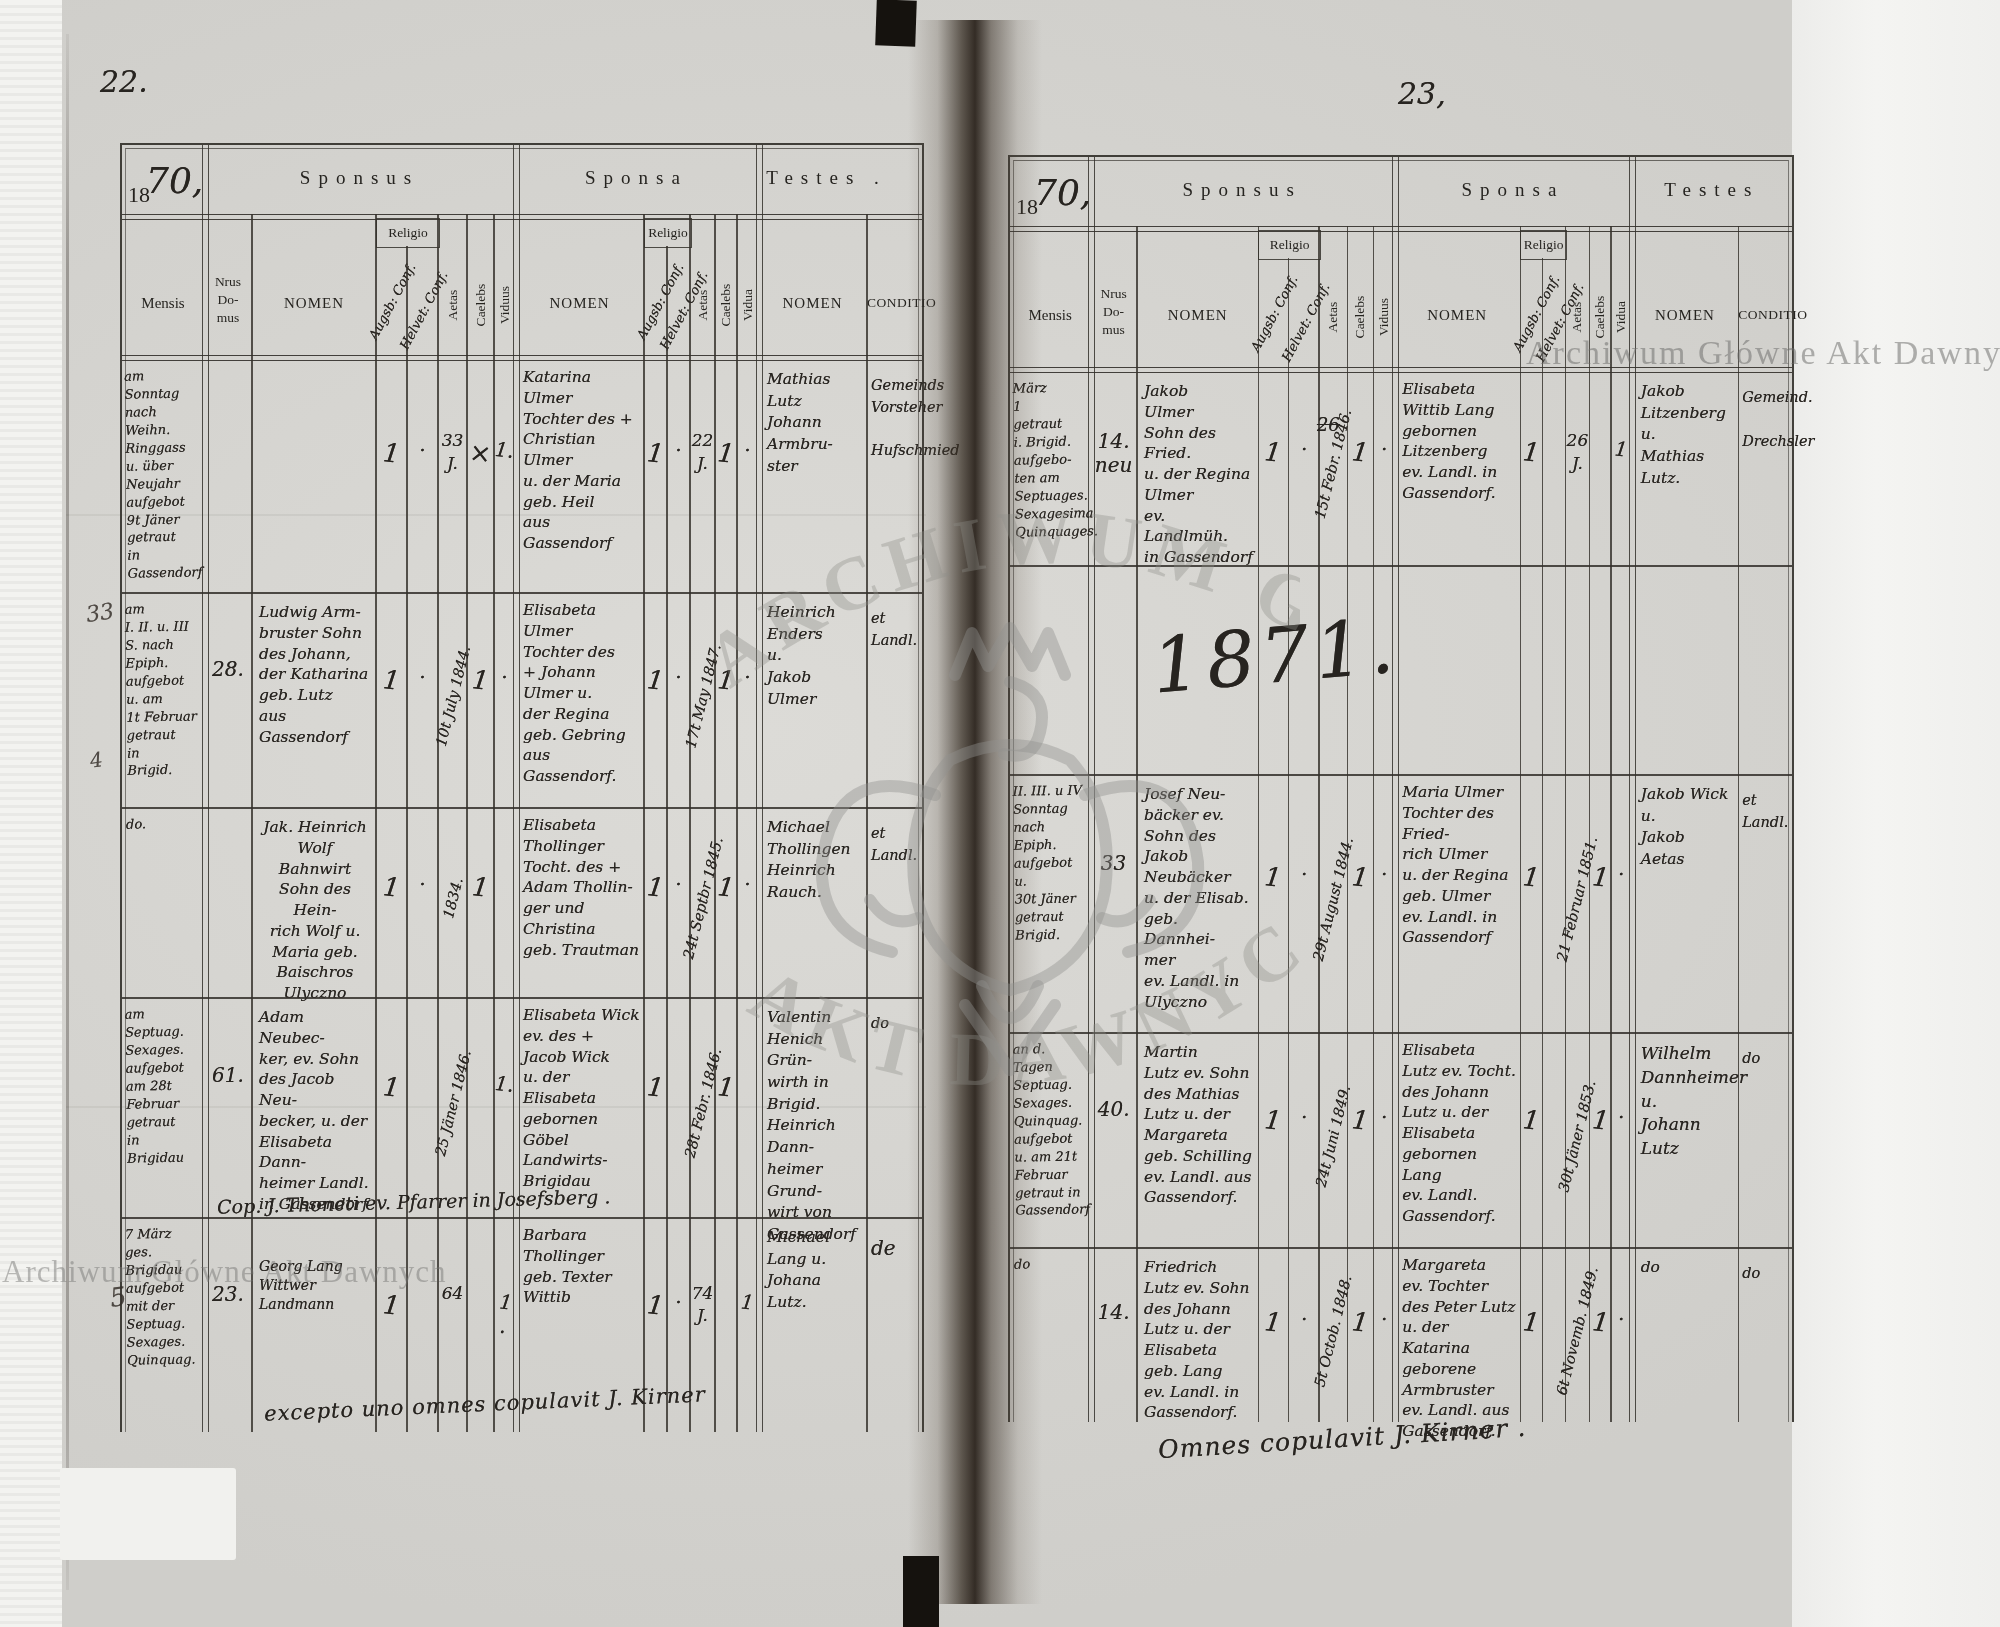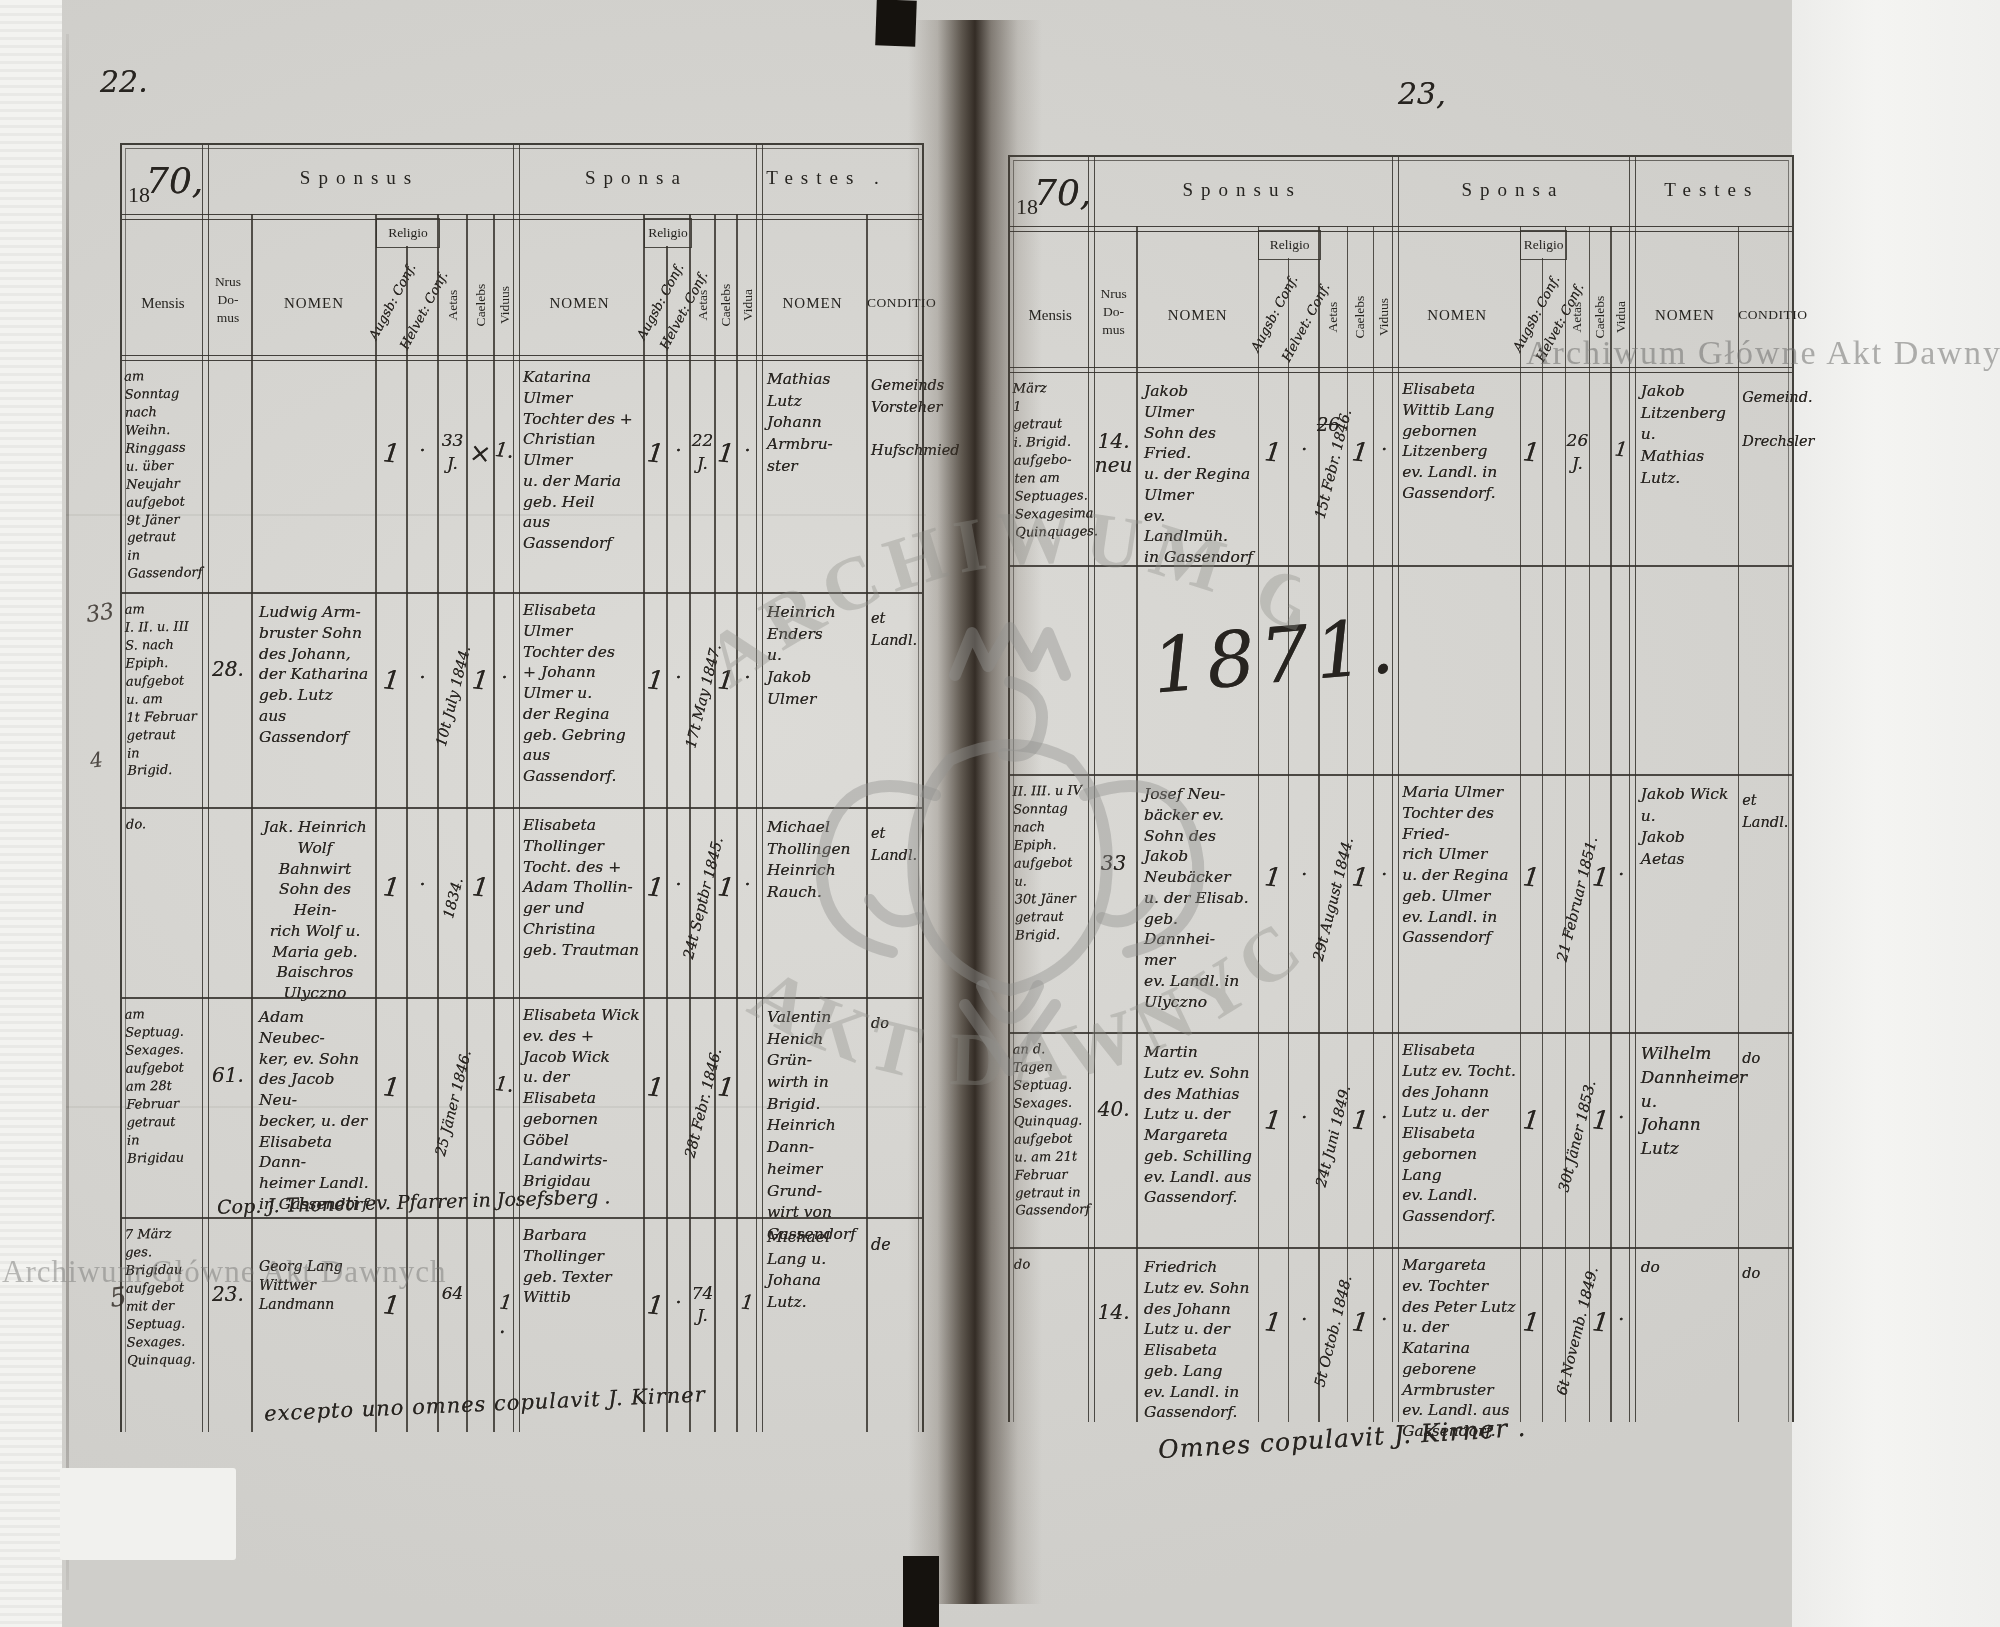--- a/index.html
+++ b/index.html
@@ -301,21 +301,21 @@
 Wittib</div>
       <div class="mark hand" style="left: 522px; width: 23px; top: 1145.1px; font-size: 26px; transform: rotate(7deg);">1</div>
       <div class="mark hand" style="left: 545px; width: 23px; top: 1145.1px; font-size: 20px; transform: rotate(7deg);">·</div>
       <div class="cell hand" style="left: 564px; width: 33px; top: 1136.5px; font-size: 17px; text-align: center; line-height: 1.35;">74
 J.</div>
       <div class="mark hand" style="left: 615px; width: 21px; top: 1145.1px; font-size: 20px; transform: rotate(7deg);">1</div>
       <div class="cell hand" style="left: 645px; width: 95px; top: 1082px; font-size: 15.5px; line-height: 1.4;">Michael
 Lang u.
 Johana
 Lutz.</div>
-      <div class="cell hand" style="left: 749px; width: 47px; top: 1088px; font-size: 16px; line-height: 1.5;">de</div>
+      <div class="cell hand" style="left: 749px; width: 47px; top: 1088px; font-size: 20px; line-height: 1.5;">de</div>
     </div>
   <div id="table-right" class="regtable">
       <div class="h1label print" style="left: 80.155px; top: 22px; width: 304.002px;">Sponsus</div>
       <div class="h1label print" style="left: 384.158px; top: 22px; width: 237.532px;">Sponsa</div>
       <div class="h1label print" style="left: 621.69px; top: 22px; width: 160.31px;">Testes</div>
       <div class="cell" style="left: 6px; top: 24px; width: 74.29px; height: 44px;"><span class="print" style="font-size: 22px;">18</span><span class="hand" style="font-size: 36px; position: relative; top: -9px; left: -4px;">70,</span></div>
       <div class="hline2" style="top: 69px; width: 100%;"></div>
       <div class="hline2" style="top: 210px; width: 100%;"></div>
       <div class="relbox print" style="left: 248.285px; top: 73px; width: 60.605px; height: 28px; line-height: 28px;">Religio</div>
       <div class="relhand hand" style="left: 251.218px; top: 182px;">Augsb: Conf.</div>

